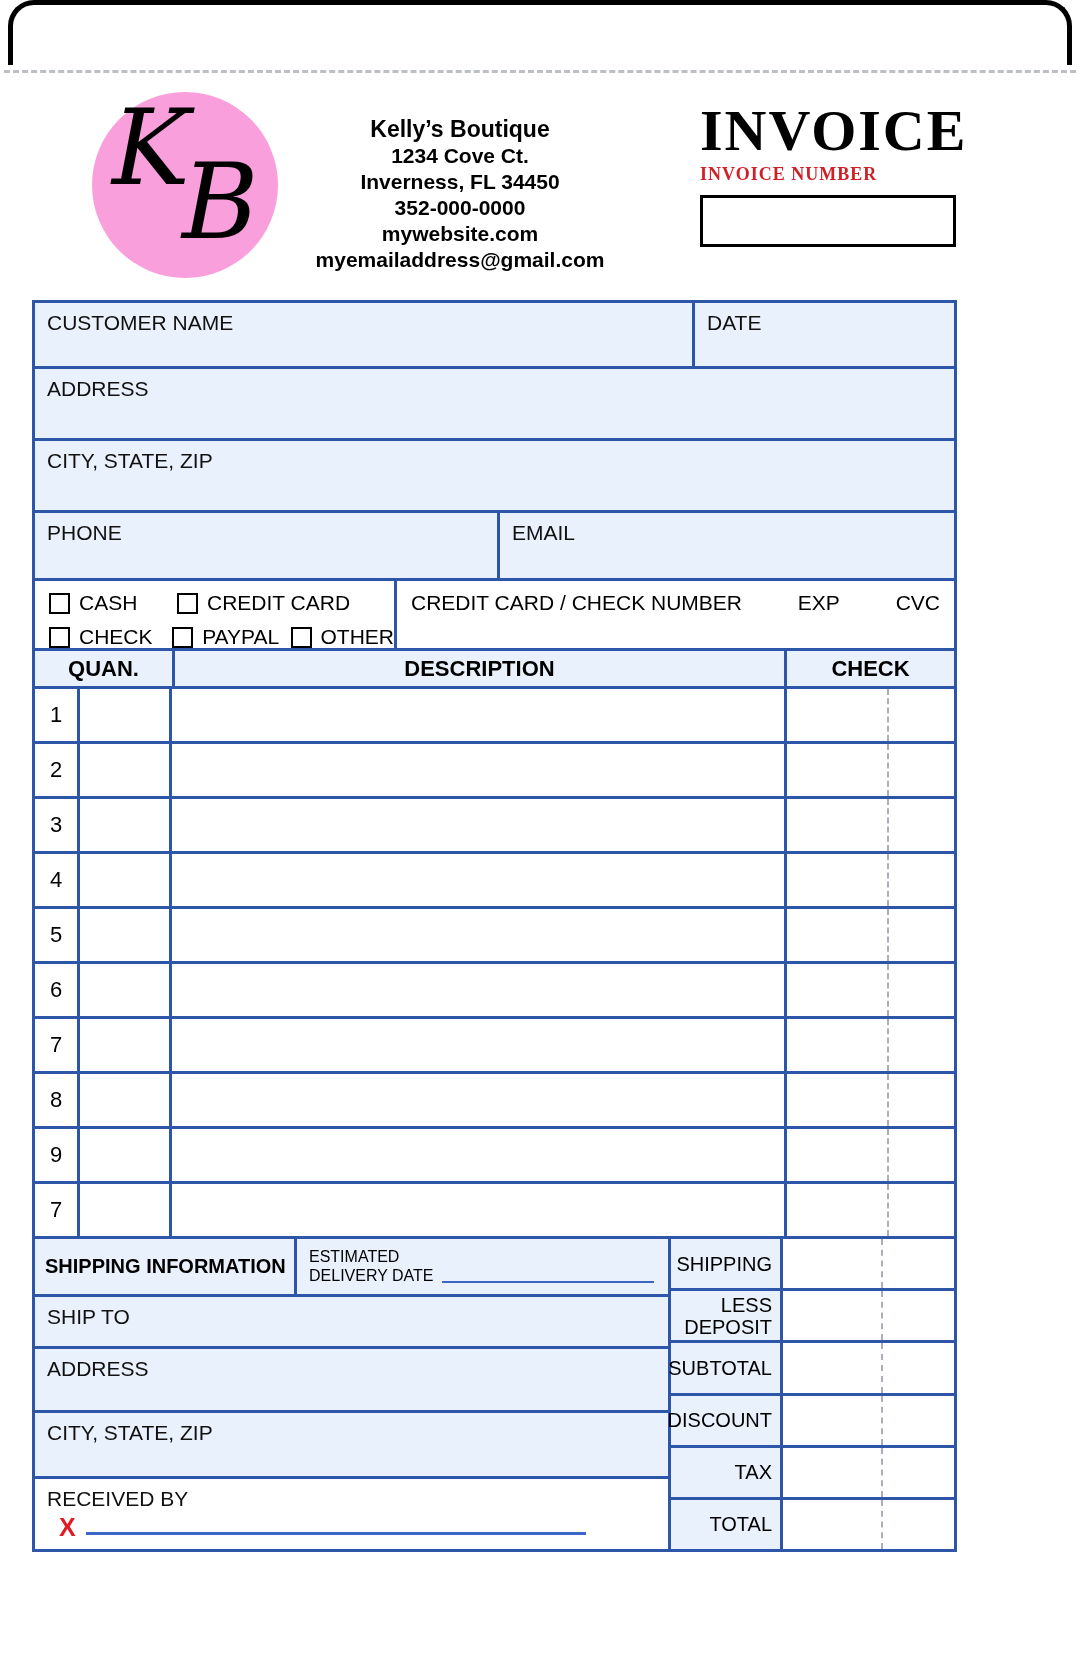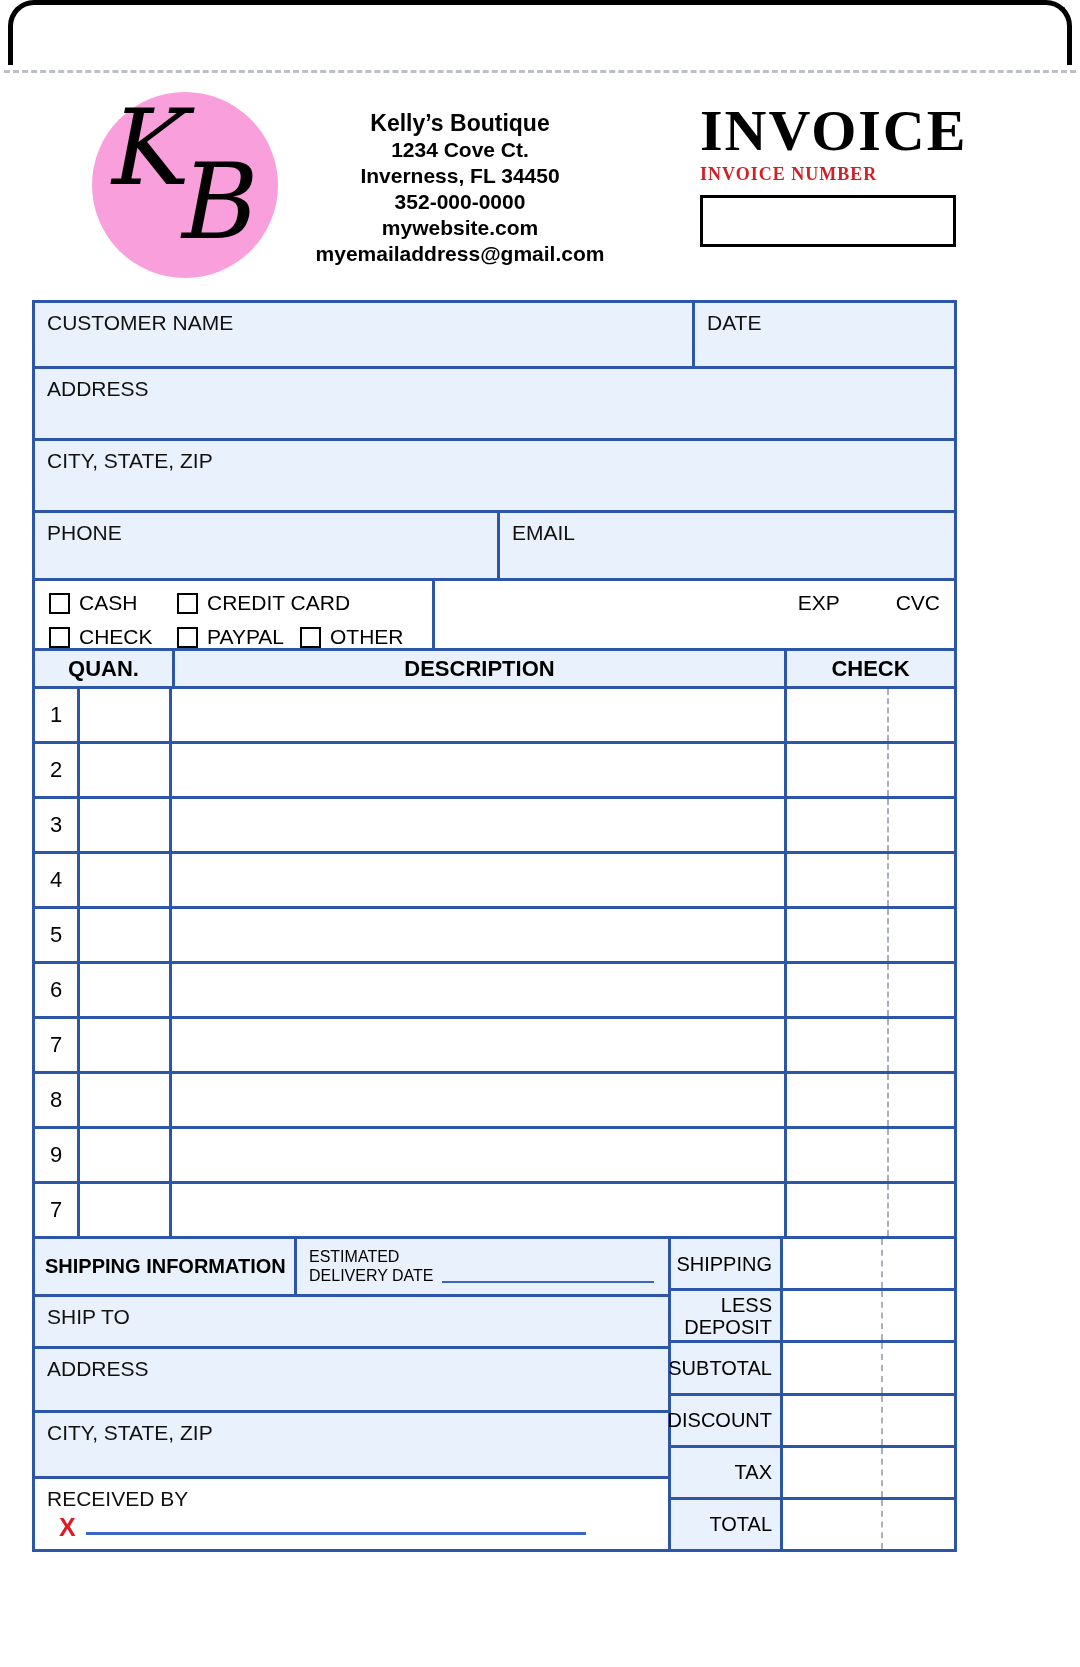--- a/index.html
+++ b/index.html
@@ -18,21 +18,21 @@
   .perforation{position:absolute;top:70px;left:4px;right:4px;height:0;
                border-top:3px dashed #bcc0c5;}
 
   
   .logo{position:absolute;left:92px;top:92px;width:186px;height:186px;border-radius:50%;
         background:#f9a0dc;font-family:"DejaVu Serif",serif;font-style:italic;line-height:1;}
   .logo-k{position:absolute;left:20px;top:4px;font-size:104px;}
   .logo-b{position:absolute;left:90px;top:58px;font-size:104px;}
 
   
-  .biz{position:absolute;left:280px;top:110px;width:360px;text-align:center;font-weight:700;}
+  .biz{position:absolute;left:280px;top:116px;width:360px;text-align:center;font-weight:700;}
   .biz-name{font-size:23px;line-height:27px;}
   .biz-line{font-size:21px;line-height:26px;}
 
   
   .inv{position:absolute;left:700px;top:102px;width:280px;}
   .inv-title{font-family:"Liberation Serif",serif;font-weight:700;font-size:58px;
              line-height:58px;letter-spacing:2px;}
   .inv-num-label{font-family:"Liberation Serif",serif;font-weight:700;font-size:18px;
                  letter-spacing:1px;color:var(--red);margin-top:4px;}
   .inv-num-box{margin-top:10px;width:256px;height:52px;border:3px solid #000;box-sizing:border-box;background:#fff;}
@@ -50,21 +50,21 @@
   .r-addr{height:72px;}
   .r-city{height:72px;}
   .r-phone{height:68px;}
   .r-pay{height:70px;}
   .c-name{width:660px;border-right:3px solid var(--blue);}
   .c-date{flex:1;}
   .c-phone{width:465px;border-right:3px solid var(--blue);}
   .c-email{flex:1;}
 
   
-  .c-paychecks{width:400px;border-right:3px solid var(--blue);padding:10px 0 0 14px;background:#fff;}
+  .c-paychecks{width:362px;border-right:3px solid var(--blue);padding:10px 0 0 14px;background:#fff;}
   .opt-line{display:flex;align-items:center;height:24px;margin-bottom:10px;}
   .opt{display:flex;align-items:center;font-size:21px;white-space:nowrap;}
   .opt-w1{width:128px;}
   .opt-w2{width:123px;}
   .chk{width:17px;height:17px;border:2px solid #000;margin-right:9px;flex:none;background:#fff;}
   .c-ccnum{flex:1;display:flex;align-items:flex-start;padding:10px 14px 0 14px;font-size:21px;background:#fff;}
   .cc-exp{margin-left:auto;}
   .cc-cvc{margin-left:56px;}
 
   
@@ -187,20 +187,21 @@
             <span class="chk"></span>
             <span>PAYPAL</span>
           </div>
           <div class="opt">
             <span class="chk"></span>
             <span>OTHER</span>
           </div>
         </div>
       </div>
       <div class="cell c-ccnum">
+        <span>CREDIT CARD / CHECK NUMBER</span>
         <span class="cc-exp">EXP</span>
         <span class="cc-cvc">CVC</span>
       </div>
     </div>
 
     <div class="row r-ihead">
       <div class="cell ih-quan">QUAN.</div>
       <div class="cell ih-desc">DESCRIPTION</div>
       <div class="cell ih-amt">CHECK</div>
     </div>

